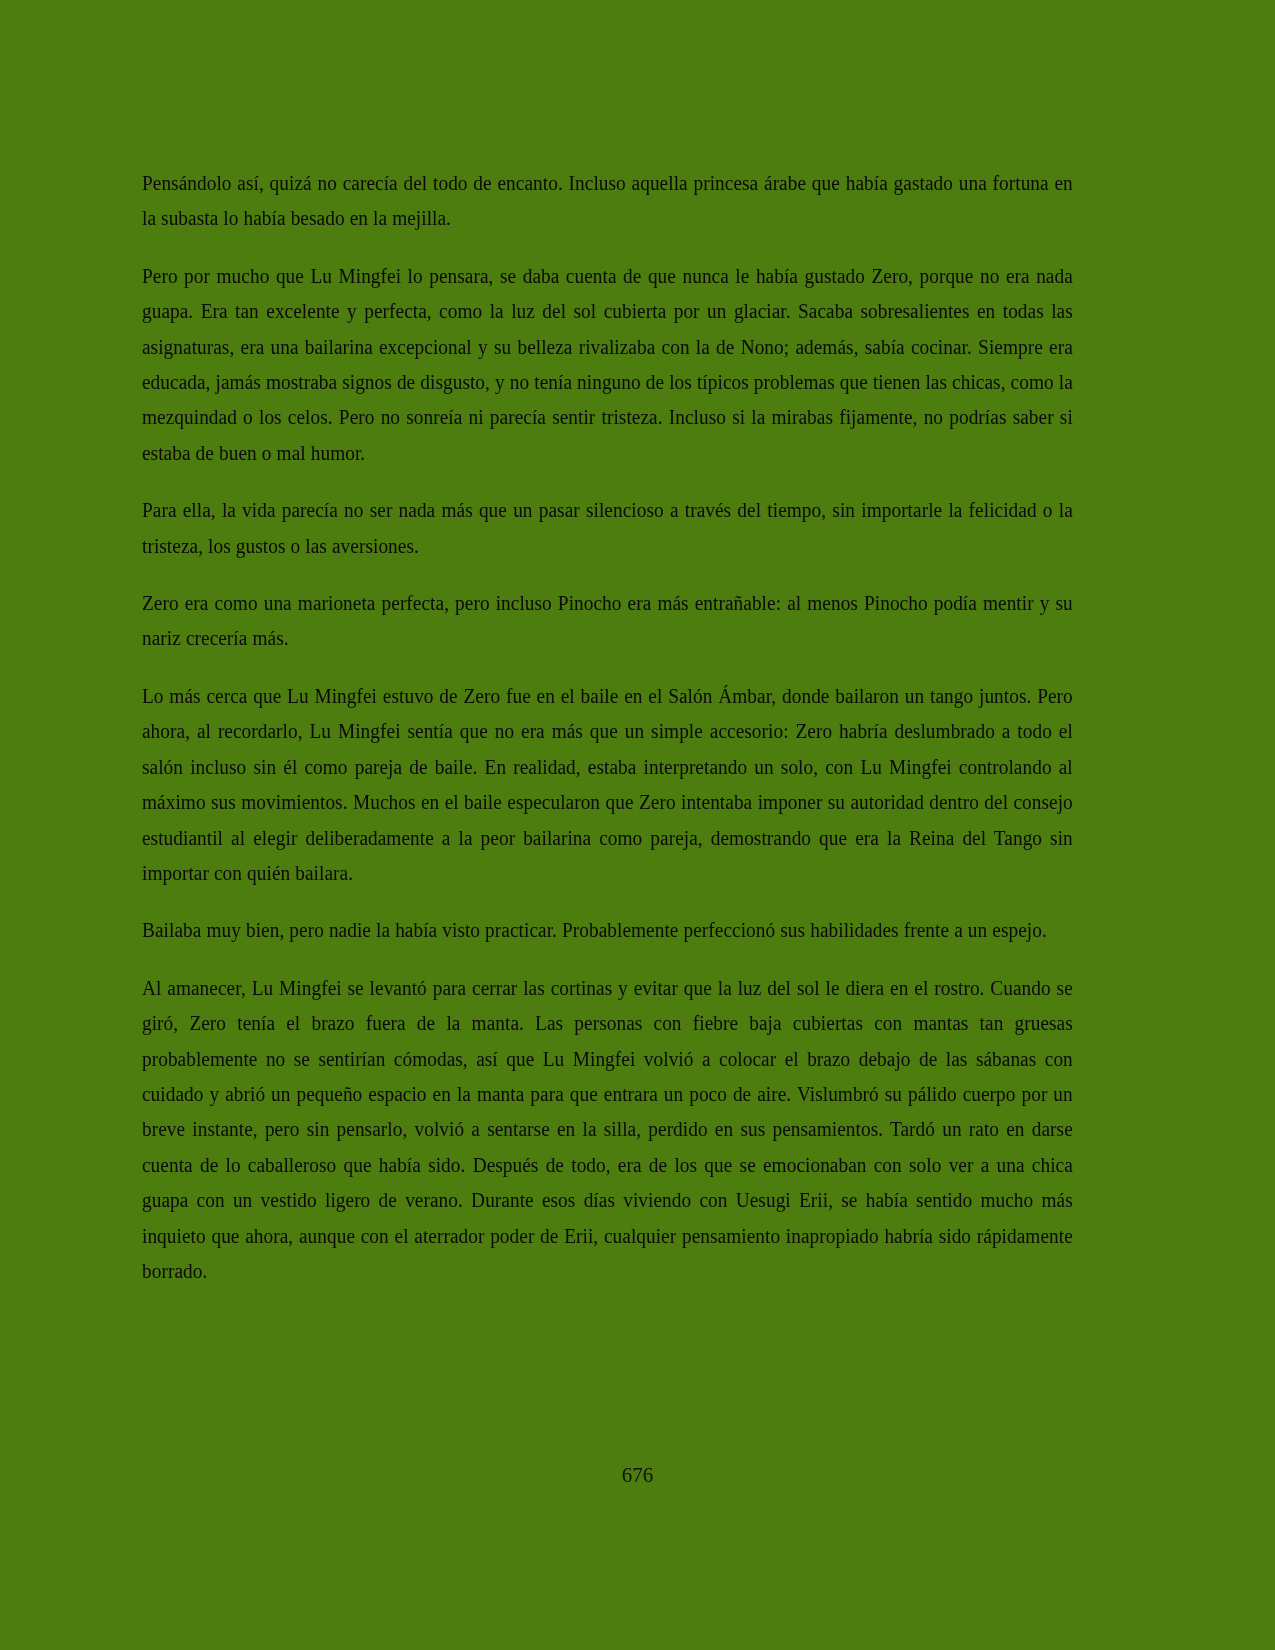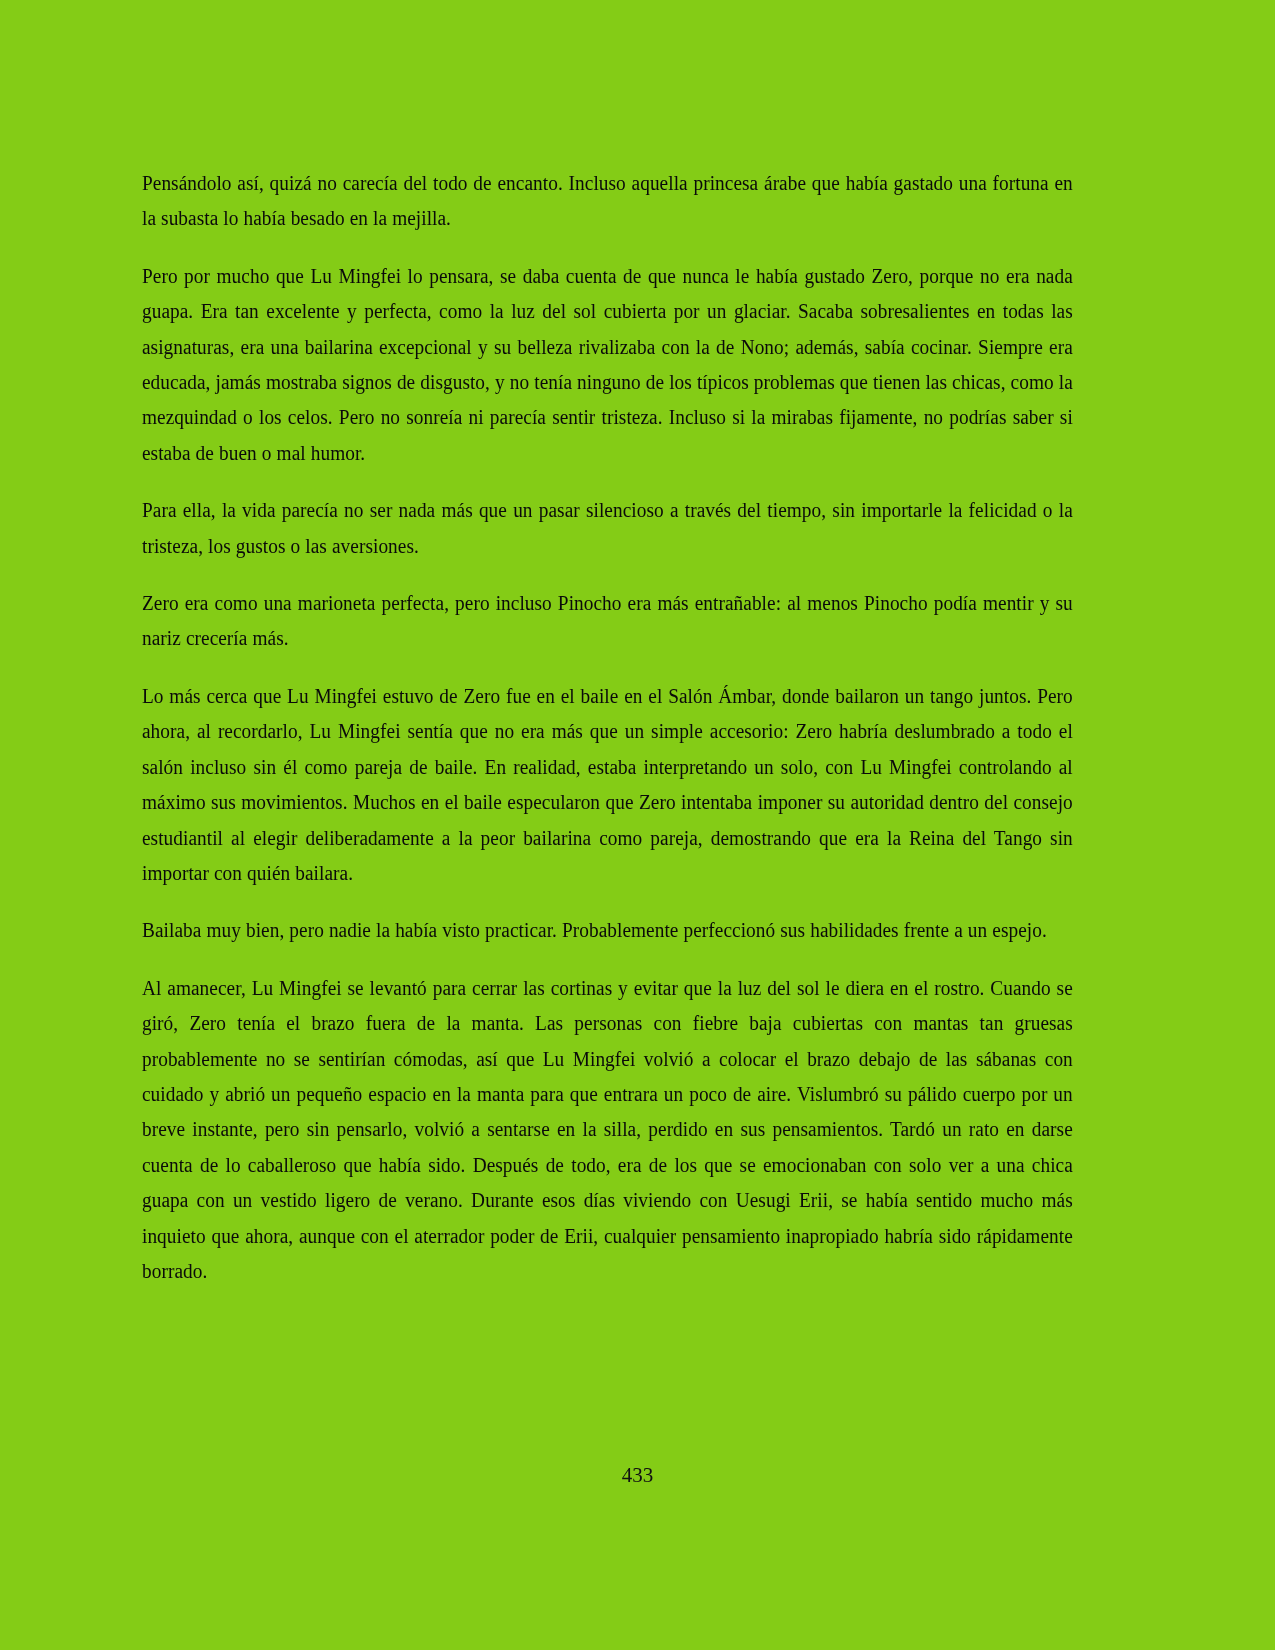--- a/index.html
+++ b/index.html
@@ -16,21 +16,21 @@
     font-family: "Liberation Serif", "DejaVu Serif", serif;
     color: #000000;
   }
 
   .page {
     position: absolute;
     top: 0;
     left: 0;
     width: 1275px;
     height: 1650px;
-    background: #84cc16;
+    background: #4d7c0f;
   }
 
   .text-column {
     position: absolute;
     left: 142px;
     top: 166px;
     width: 931px;
   }
 
   .paragraph {
@@ -74,15 +74,15 @@
   <div class="text-column">
     <p class="paragraph">Pensándolo así, quizá no carecía del todo de encanto. Incluso aquella princesa árabe que había gastado una fortuna en la subasta lo había besado en la mejilla.</p>
     <p class="paragraph">Pero por mucho que Lu Mingfei lo pensara, se daba cuenta de que nunca le había gustado Zero, porque no era nada guapa. Era tan excelente y perfecta, como la luz del sol cubierta por un glaciar. Sacaba sobresalientes en todas las asignaturas, era una bailarina excepcional y su belleza rivalizaba con la de Nono; además, sabía cocinar. Siempre era educada, jamás mostraba signos de disgusto, y no tenía ninguno de los típicos problemas que tienen las chicas, como la mezquindad o los celos. Pero no sonreía ni parecía sentir tristeza. Incluso si la mirabas fijamente, no podrías saber si estaba de buen o mal humor.</p>
     <p class="paragraph">Para ella, la vida parecía no ser nada más que un pasar silencioso a través del tiempo, sin importarle la felicidad o la tristeza, los gustos o las aversiones.</p>
     <p class="paragraph">Zero era como una marioneta perfecta, pero incluso Pinocho era más entrañable: al menos Pinocho podía mentir y su nariz crecería más.</p>
     <p class="paragraph">Lo más cerca que Lu Mingfei estuvo de Zero fue en el baile en el Salón Ámbar, donde bailaron un tango juntos. Pero ahora, al recordarlo, Lu Mingfei sentía que no era más que un simple accesorio: Zero habría deslumbrado a todo el salón incluso sin él como pareja de baile. En realidad, estaba interpretando un solo, con Lu Mingfei controlando al máximo sus movimientos. Muchos en el baile especularon que Zero intentaba imponer su autoridad dentro del consejo estudiantil al elegir deliberadamente a la peor bailarina como pareja, demostrando que era la Reina del Tango sin importar con quién bailara.</p>
     <p class="paragraph">Bailaba muy bien, pero nadie la había visto practicar. Probablemente perfeccionó sus habilidades frente a un espejo.</p>
     <p class="paragraph">Al amanecer, Lu Mingfei se levantó para cerrar las cortinas y evitar que la luz del sol le diera en el rostro. Cuando se giró, Zero tenía el brazo fuera de la manta. Las personas con fiebre baja cubiertas con mantas tan gruesas probablemente no se sentirían cómodas, así que Lu Mingfei volvió a colocar el brazo debajo de las sábanas con cuidado y abrió un pequeño espacio en la manta para que entrara un poco de aire. Vislumbró su pálido cuerpo por un breve instante, pero sin pensarlo, volvió a sentarse en la silla, perdido en sus pensamientos. Tardó un rato en darse cuenta de lo caballeroso que había sido. Después de todo, era de los que se emocionaban con solo ver a una chica guapa con un vestido ligero de verano. Durante esos días viviendo con Uesugi Erii, se había sentido mucho más inquieto que ahora, aunque con el aterrador poder de Erii, cualquier pensamiento inapropiado habría sido rápidamente borrado.</p>
   </div>
 
-  <div class="page-number">433</div>
+  <div class="page-number">676</div>
 
 </div>
 
 </body></html>

